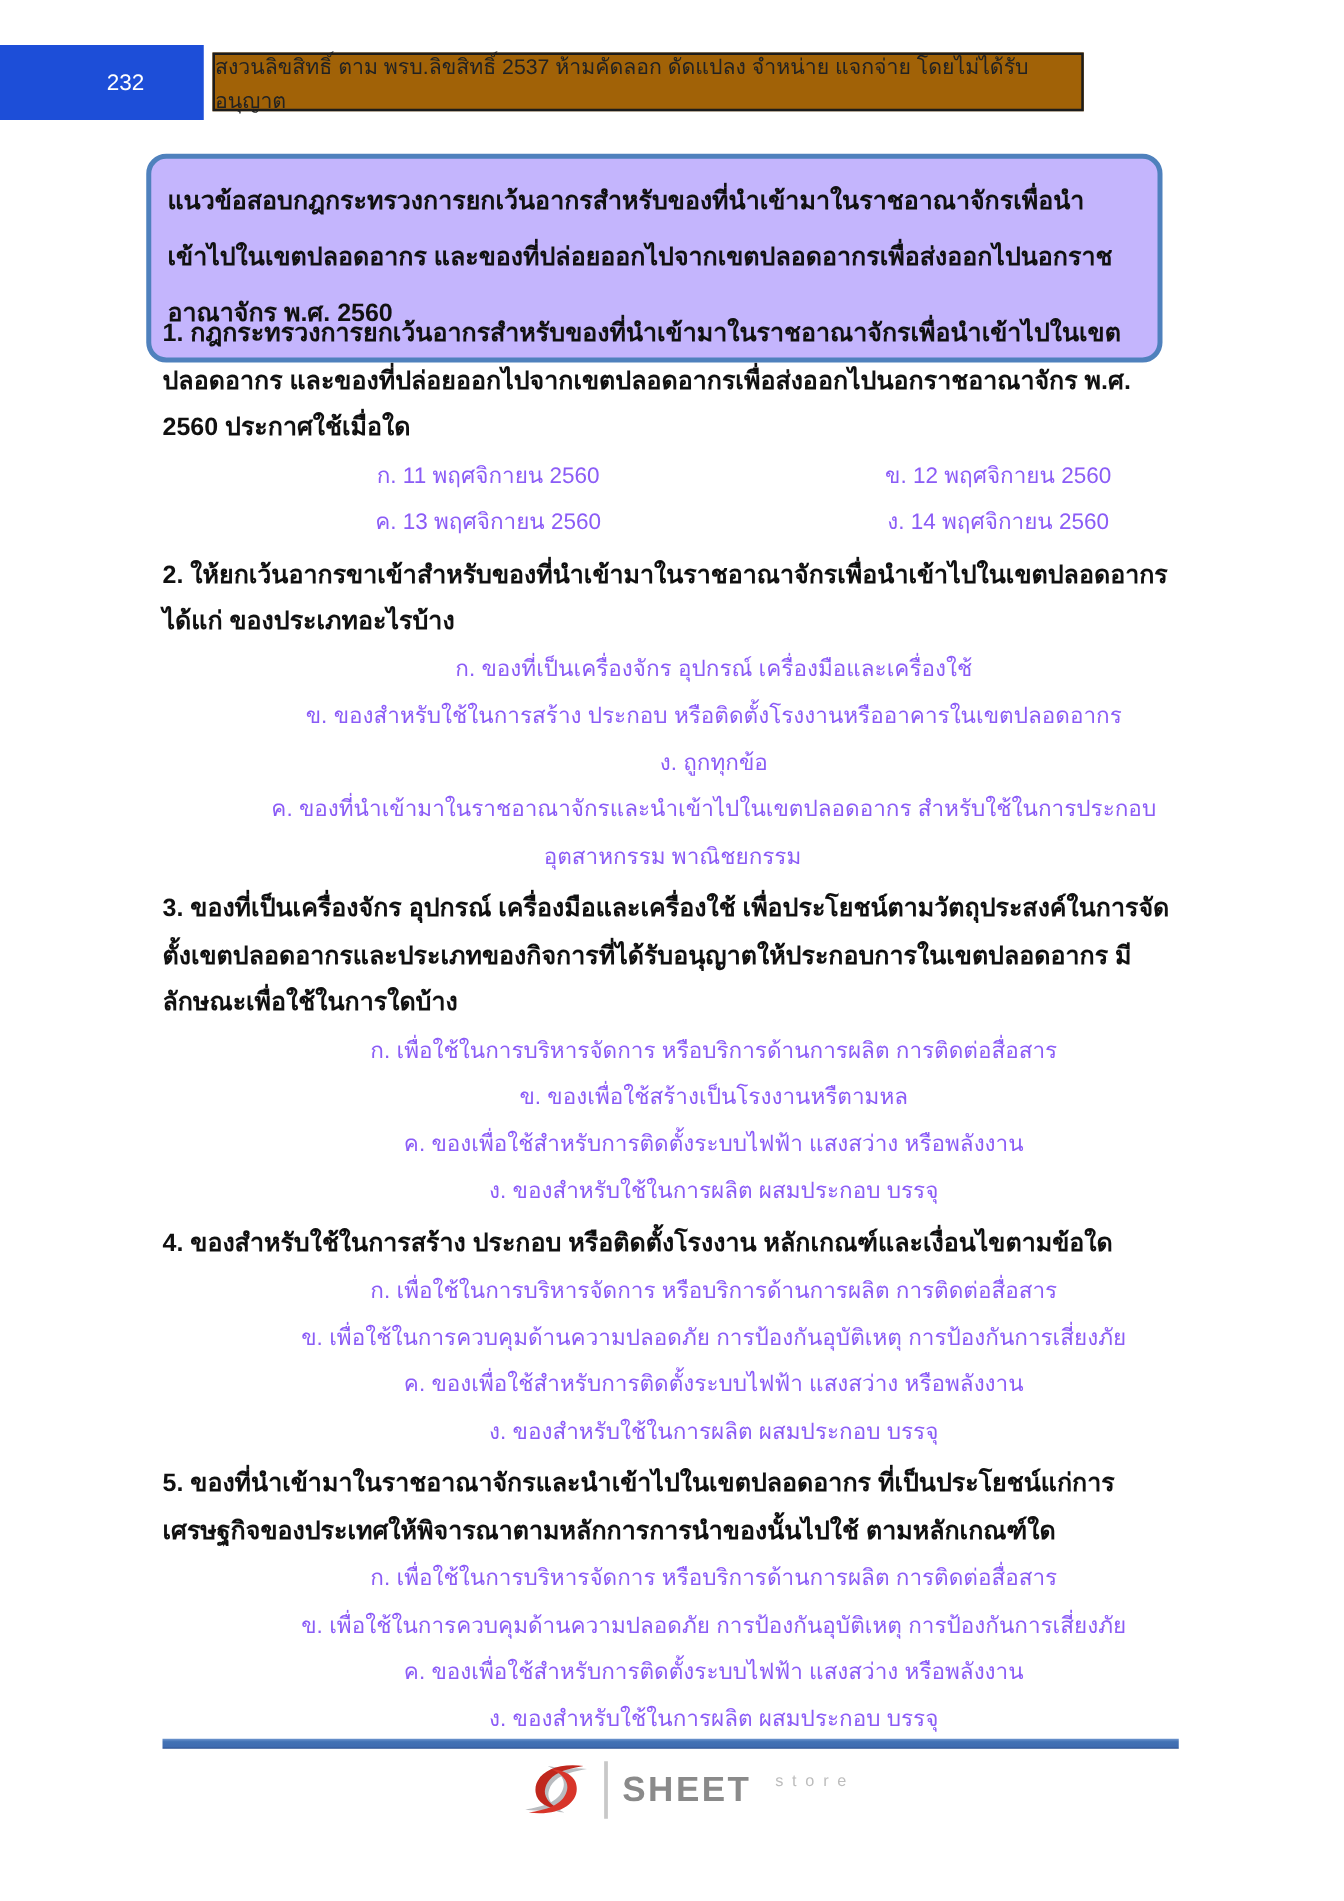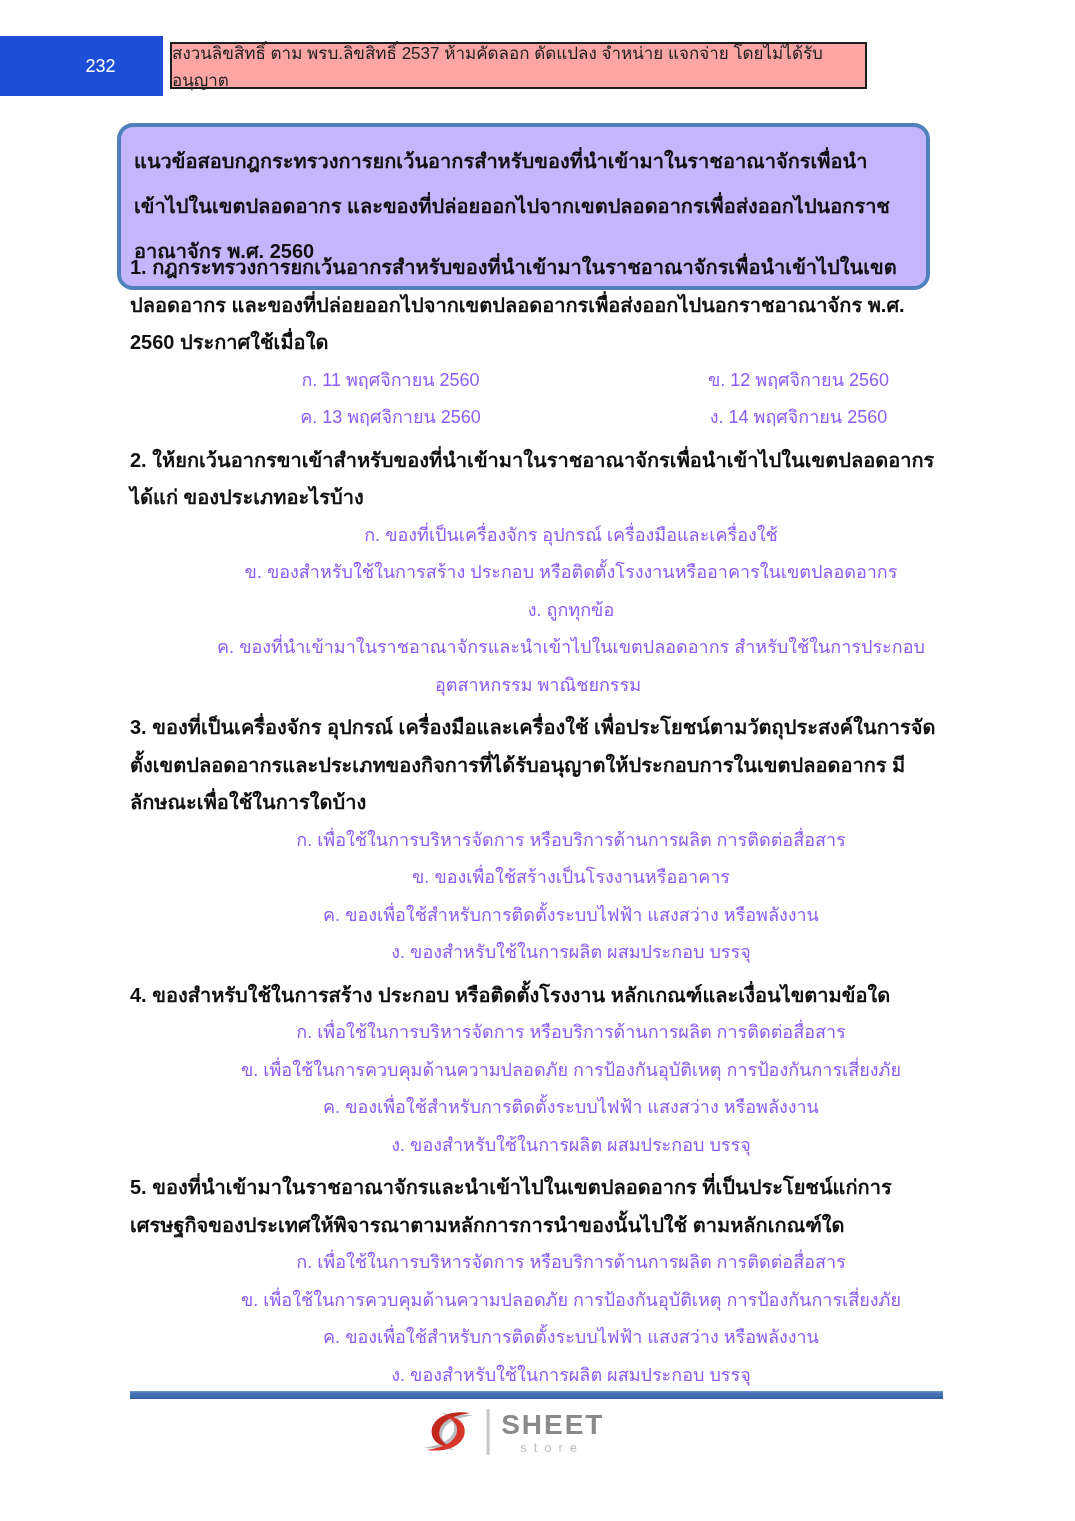--- a/index.html
+++ b/index.html
@@ -23,21 +23,21 @@
     display: flex; align-items: center; justify-content: center;
     font-size: 18px;
     padding-left: 38px;
   }
   
   .copyright-box {
     position: absolute;
     left: 170px; top: 42px;
     width: 697px; height: 47px;
     border: 2px solid #1c1c1c;
-    background: #fca5a5;
+    background: #a16207;
     display: flex; align-items: center; justify-content: center;
     font-size: 17px;
     color: #222222;
   }
   
   .title-box {
     position: absolute;
     left: 117px; top: 123px;
     width: 813px;
     border: 4px solid #4f81bd;
@@ -91,21 +91,21 @@
     display: flex;
     align-items: center;
     gap: 12px;
     margin-left: -110px;
   }
   .logo-icon { width: 54px; height: 54px; }
   .logo-divider {
     width: 3px; height: 46px;
     background: #c8c8c8;
   }
-  .logo-textcol { display: flex; flex-direction: column; }
+  .logo-textcol { display: flex; flex-direction: row; }
   .logo-main {
     font-size: 28px;
     font-weight: bold;
     letter-spacing: 2px;
     color: #8a8a8a;
     line-height: 30px;
   }
   .logo-sub {
     font-size: 13px;
     letter-spacing: 7px;
@@ -151,21 +151,21 @@
         <div class="choice"><span>ข.</span> <span>ของสำหรับใช้ในการสร้าง ประกอบ หรือติดตั้งโรงงานหรืออาคารในเขตปลอดอากร</span></div>
         <div class="choice"><span>ง.</span> <span>ถูกทุกข้อ</span></div>
         <div class="choice"><span>ค.</span> <span>ของที่นำเข้ามาในราชอาณาจักรและนำเข้าไปในเขตปลอดอากร สำหรับใช้ในการประกอบอุตสาหกรรม พาณิชยกรรม</span></div>
       </div>
     </div>
 
     <div class="question">
       <div class="stem"><span>3.</span> <span>ของที่เป็นเครื่องจักร อุปกรณ์ เครื่องมือและเครื่องใช้ เพื่อประโยชน์ตามวัตถุประสงค์ในการจัดตั้งเขตปลอดอากรและประเภทของกิจการที่ได้รับอนุญาตให้ประกอบการในเขตปลอดอากร มีลักษณะเพื่อใช้ในการใดบ้าง</span></div>
       <div class="choices">
         <div class="choice"><span>ก.</span> <span>เพื่อใช้ในการบริหารจัดการ หรือบริการด้านการผลิต การติดต่อสื่อสาร</span></div>
-        <div class="choice"><span>ข.</span> <span>ของเพื่อใช้สร้างเป็นโรงงานหรืออาคาร</span></div>
+        <div class="choice"><span>ข.</span> <span>ของเพื่อใช้สร้างเป็นโรงงานหรืตามหล</span></div>
         <div class="choice"><span>ค.</span> <span>ของเพื่อใช้สำหรับการติดตั้งระบบไฟฟ้า แสงสว่าง หรือพลังงาน</span></div>
         <div class="choice"><span>ง.</span> <span>ของสำหรับใช้ในการผลิต ผสมประกอบ บรรจุ</span></div>
       </div>
     </div>
 
     <div class="question">
       <div class="stem"><span>4.</span> <span>ของสำหรับใช้ในการสร้าง ประกอบ หรือติดตั้งโรงงาน หลักเกณฑ์และเงื่อนไขตามข้อใด</span></div>
       <div class="choices">
         <div class="choice"><span>ก.</span> <span>เพื่อใช้ในการบริหารจัดการ หรือบริการด้านการผลิต การติดต่อสื่อสาร</span></div>
         <div class="choice"><span>ข.</span> <span>เพื่อใช้ในการควบคุมด้านความปลอดภัย การป้องกันอุบัติเหตุ การป้องกันการเสี่ยงภัย</span></div>

